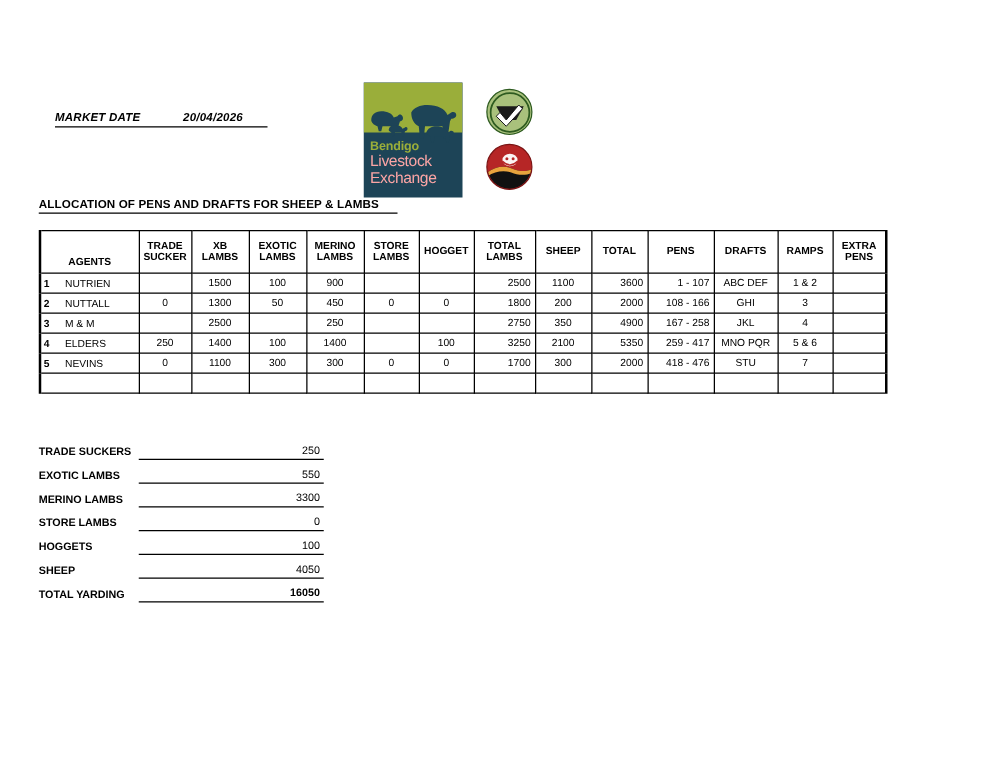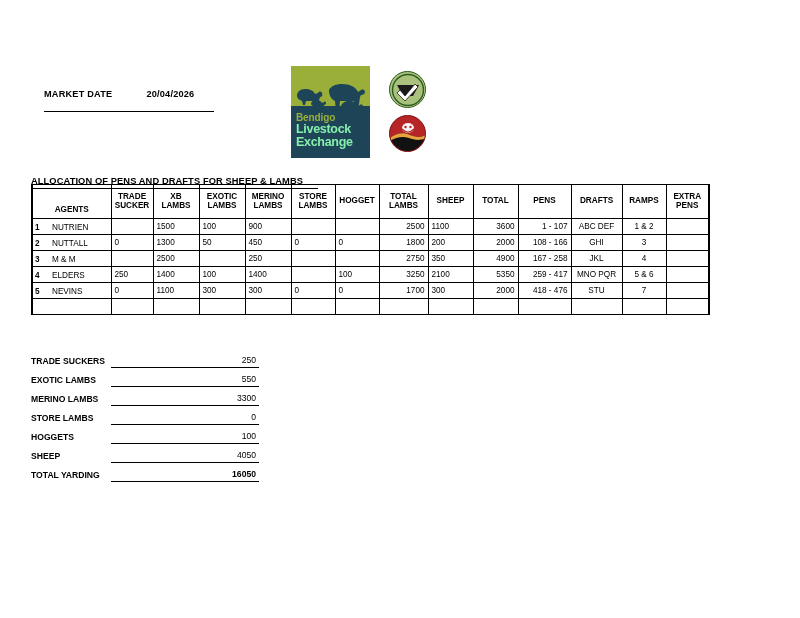--- a/index.html
+++ b/index.html
@@ -24,22 +24,23 @@
     width: 800px;
     height: 155px;
   }
 
   #market-date-block {
     position: absolute;
     left: 44px;
     top: 89px;
     width: 170px;
     border-bottom: 1.6px solid #000;
-    padding-bottom: 12px;
+    padding-bottom: 2px;
     display: flex;
+    font-style: italic;
   }
   #market-date-label {
     font-size: 9.2px;
     font-weight: bold;
     letter-spacing: 0.2px;
     white-space: nowrap;
   }
   #market-date-value {
     font-size: 9.2px;
     font-weight: bold;
@@ -80,22 +81,22 @@
     line-height: 1.02;
   }
   #ble-bendigo {
     font-size: 10px;
     font-weight: bold;
     color: #9aae3a;
     letter-spacing: -0.1px;
   }
   #ble-livestock, #ble-exchange {
     font-size: 12.5px;
-    font-weight: bold;
-    color: #86efac;
+    font-weight: normal;
+    color: #fca5a5;
     letter-spacing: -0.3px;
   }
 
   
   .badge-circle {
     position: absolute;
     border-radius: 50%;
     overflow: hidden;
   }
   #badge-nfas {
@@ -112,21 +113,21 @@
     width: 35px;
     height: 35px;
     background: #b62626;
     border: 1px solid #7a1414;
   }
 
   
   #section-title {
     position: absolute;
     left: 31px;
-    top: 176px;
+    top: 158px;
     width: 287px;
     font-size: 9.3px;
     font-weight: bold;
     letter-spacing: 0.1px;
     border-bottom: 1.6px solid #000;
     padding-bottom: 2px;
     white-space: nowrap;
   }
 
   
@@ -152,21 +153,21 @@
   #allocation-table thead th {
     font-weight: bold;
     height: 30px;
     line-height: 1.08;
     font-size: 8.2px;
   }
   #allocation-table thead th.th-agents {
     vertical-align: bottom;
     padding-bottom: 3px;
   }
-  .c-num     { text-align: left; }
+  .c-num     { text-align: center; }
   .c-num-b   { text-align: right; font-weight: bold; }
   .c-center  { text-align: center; }
   .c-center-b{ text-align: center; font-weight: bold; }
   .c-right-b { text-align: right; font-weight: bold; }
 
   td.agent-cell {
     padding: 0;
     position: relative;
   }
   .agent-idx {

